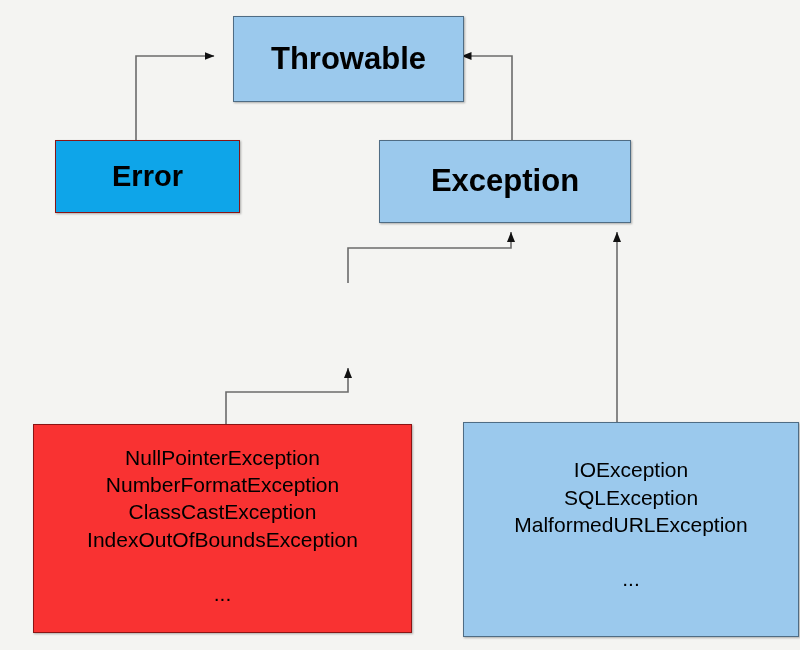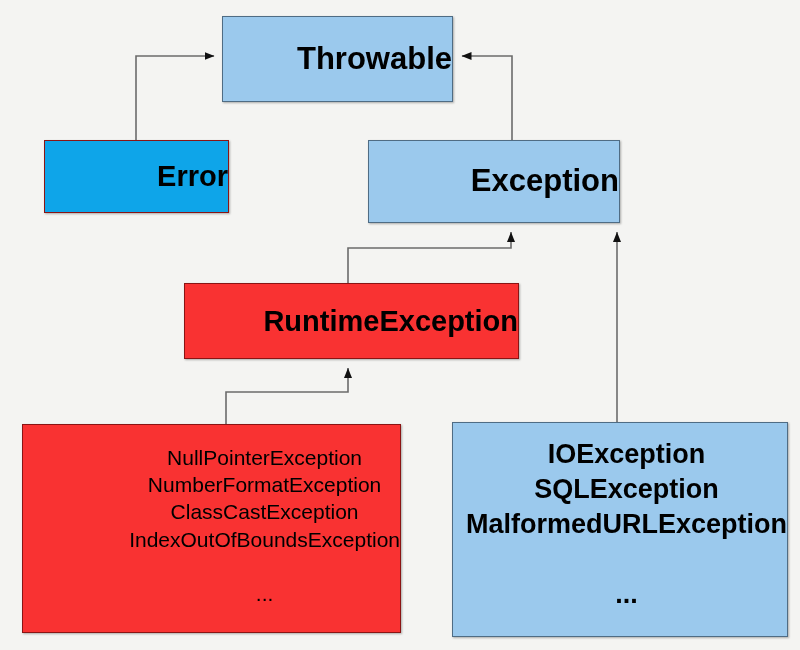--- a/index.html
+++ b/index.html
@@ -22,25 +22,26 @@
     top: 0;
     width: 800px;
     height: 650px;
     pointer-events: none;
   }
   .node {
     position: absolute;
     box-sizing: border-box;
     display: flex;
     align-items: center;
-    justify-content: flex-end;
+    justify-content: center;
     text-align: center;
     color: #000000;
     border: 1px solid #5a6a7a;
     box-shadow: 1px 1px 2px rgba(0,0,0,0.30);
+    margin-left: 11px;
   }
   .node.blue {
     background: #9bc9ed;
     border-color: #4f6c84;
   }
   .node.red-solid {
     background: #0ea5e9;
     border-color: #8a1414;
   }
   .node.red-soft {
@@ -60,21 +61,21 @@
   #node-throwable .title-label { font-size: 31px; }
   #node-error { left: 44px; top: 140px; width: 185px; height: 73px; }
   #node-error .title-label { font-size: 29px; }
   #node-exception { left: 368px; top: 140px; width: 252px; height: 83px; }
   #node-exception .title-label { font-size: 31px; }
   #node-runtimeexception { left: 184px; top: 283px; width: 335px; height: 76px; }
   #node-runtimeexception .title-label { font-size: 29px; }
   #node-unchecked { left: 22px; top: 424px; width: 379px; height: 209px; }
   #node-unchecked .list-label { font-size: 21px; font-weight: normal; padding-bottom: 6px; }
   #node-checked { left: 452px; top: 422px; width: 336px; height: 215px; }
-  #node-checked .list-label { font-size: 27px; font-weight: bold; padding-bottom: 10px; }
+  #node-checked .list-label { font-size: 21px; font-weight: normal; padding-bottom: 10px; }
 </style>
 </head>
 <body>
 
 <div id="canvas">
 
   <svg id="edges" viewBox="0 0 800 650" width="800" height="650" xmlns="http://www.w3.org/2000/svg">
     <defs>
       <marker id="arrowRight" markerWidth="11" markerHeight="11" refX="9.5" refY="4" orient="auto" markerUnits="userSpaceOnUse">
         <path d="M0,0 L10,4 L0,8 z" fill="#111111"></path>
@@ -103,23 +104,20 @@
   </div>
 
   <div class="node red-solid" id="node-error">
     <span class="title-label">Error</span>
   </div>
 
   <div class="node blue" id="node-exception">
     <span class="title-label">Exception</span>
   </div>
 
-  <div class="node red-soft" id="node-runtimeexception">
-    <span class="title-label">RuntimeException</span>
-  </div>
 
   <div class="node red-soft" id="node-unchecked">
     <span class="list-label">NullPointerException
 NumberFormatException
 ClassCastException
 IndexOutOfBoundsException
 
 ...</span>
   </div>
 

